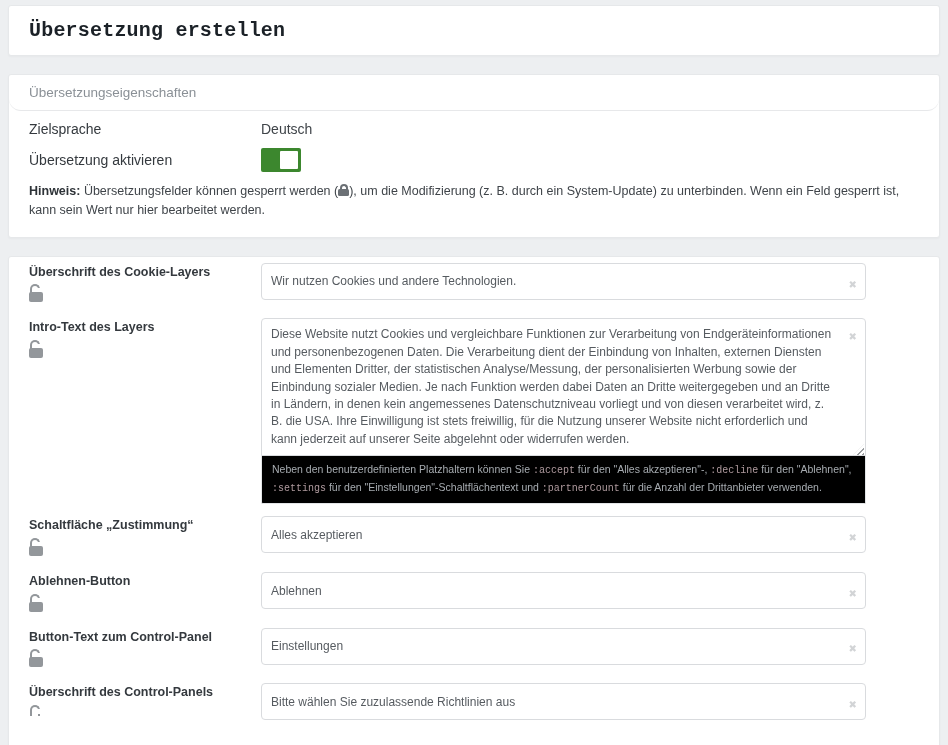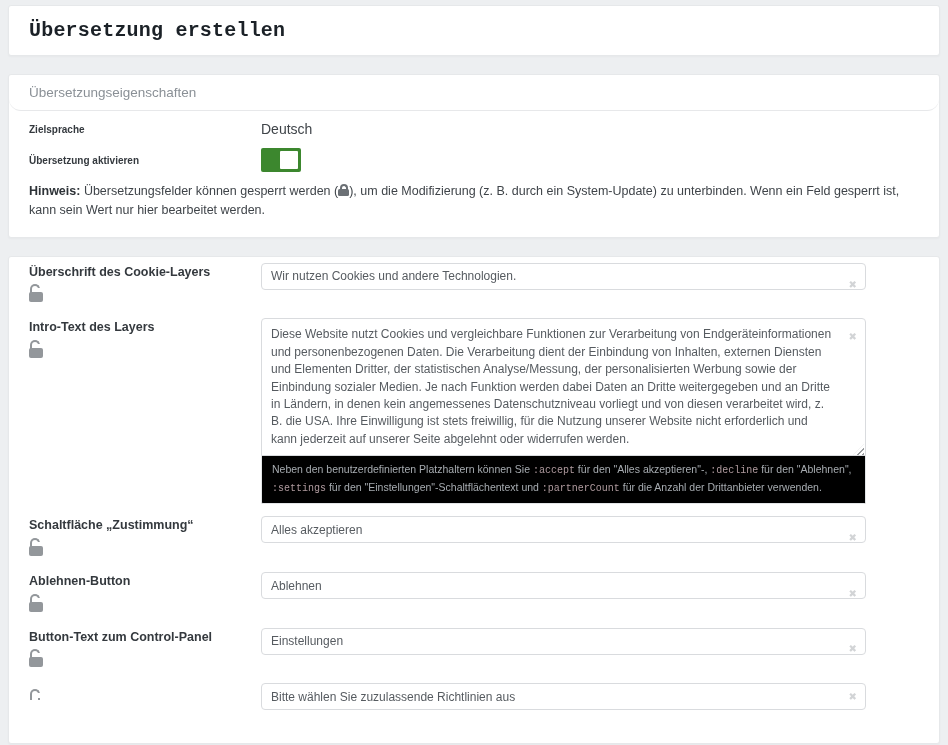--- a/index.html
+++ b/index.html
@@ -34,21 +34,21 @@
     font-size: 13.5px;
     color: #8a9096;
     border-bottom: 1px solid #e7e8ea;
     border-radius: 12px;
   }
   .card-body { padding: 10px 20px 16px; }
   .card-body.tight { padding: 6px 20px 20px; }
 
   
   .prop-row { display: grid; grid-template-columns: 232px 1fr; align-items: center; margin-bottom: 11px; }
-  .prop-label { font-size: 10px; font-weight: bold; color: #34393e; }
+  .prop-label { font-size: 14px; font-weight: normal; color: #34393e; }
   .prop-value { font-size: 14px; color: #3f4449; }
 
   .toggle {
     width: 40px; height: 24px;
     background: #3c872e;
     border-radius: 2px;
     position: relative;
     cursor: pointer;
   }
   .toggle .knob {
@@ -76,21 +76,21 @@
   .lock-open .bd { position: absolute; left: 0; bottom: 0; width: 14px; height: 10px;
     background: #93979b; border-radius: 2px; }
 
   
   .field-row { display: grid; grid-template-columns: 232px 605px; margin-bottom: 12px; }
   .field-label-cell { padding-top: 2px; }
   .field-label { display: block; font-size: 12.5px; font-weight: bold; color: #34393e; line-height: 1.25; }
 
   .control { position: relative; width: 605px; }
   .text-input {
-    width: 100%; height: 27px;
+    width: 100%; height: 37px;
     border: 1px solid #d9dbde; border-radius: 4px;
     padding: 0 28px 0 9px;
     font-size: 12px; color: #565b60;
     font-family: "Liberation Sans", "DejaVu Sans", sans-serif;
     background: #ffffff; outline: none;
   }
   .clear-x {
     position: absolute; right: 9px; top: 50%; transform: translateY(-50%);
     font-size: 10px; font-weight: bold; color: #d2d4d6;
     cursor: pointer; line-height: 1;
@@ -214,20 +214,21 @@
           <span class="lock-open"><i class="sh"></i><i class="gap"></i><i class="bd"></i></span>
         </div>
         <div class="control">
           <input class="text-input" type="text" value="Einstellungen" style="">
           <span class="clear-x">✖</span>
         </div>
       </div>
 
       <div class="field-row">
         <div class="field-label-cell">
+          <span class="field-label">Überschrift des Control-Panels</span>
           <span class="lock-open"><i class="sh"></i><i class="gap"></i></span>
         </div>
         <div class="control">
           <input class="text-input" type="text" value="Bitte wählen Sie zuzulassende Richtlinien aus" style="">
           <span class="clear-x">✖</span>
         </div>
       </div>
 
     </div>
   </section>

